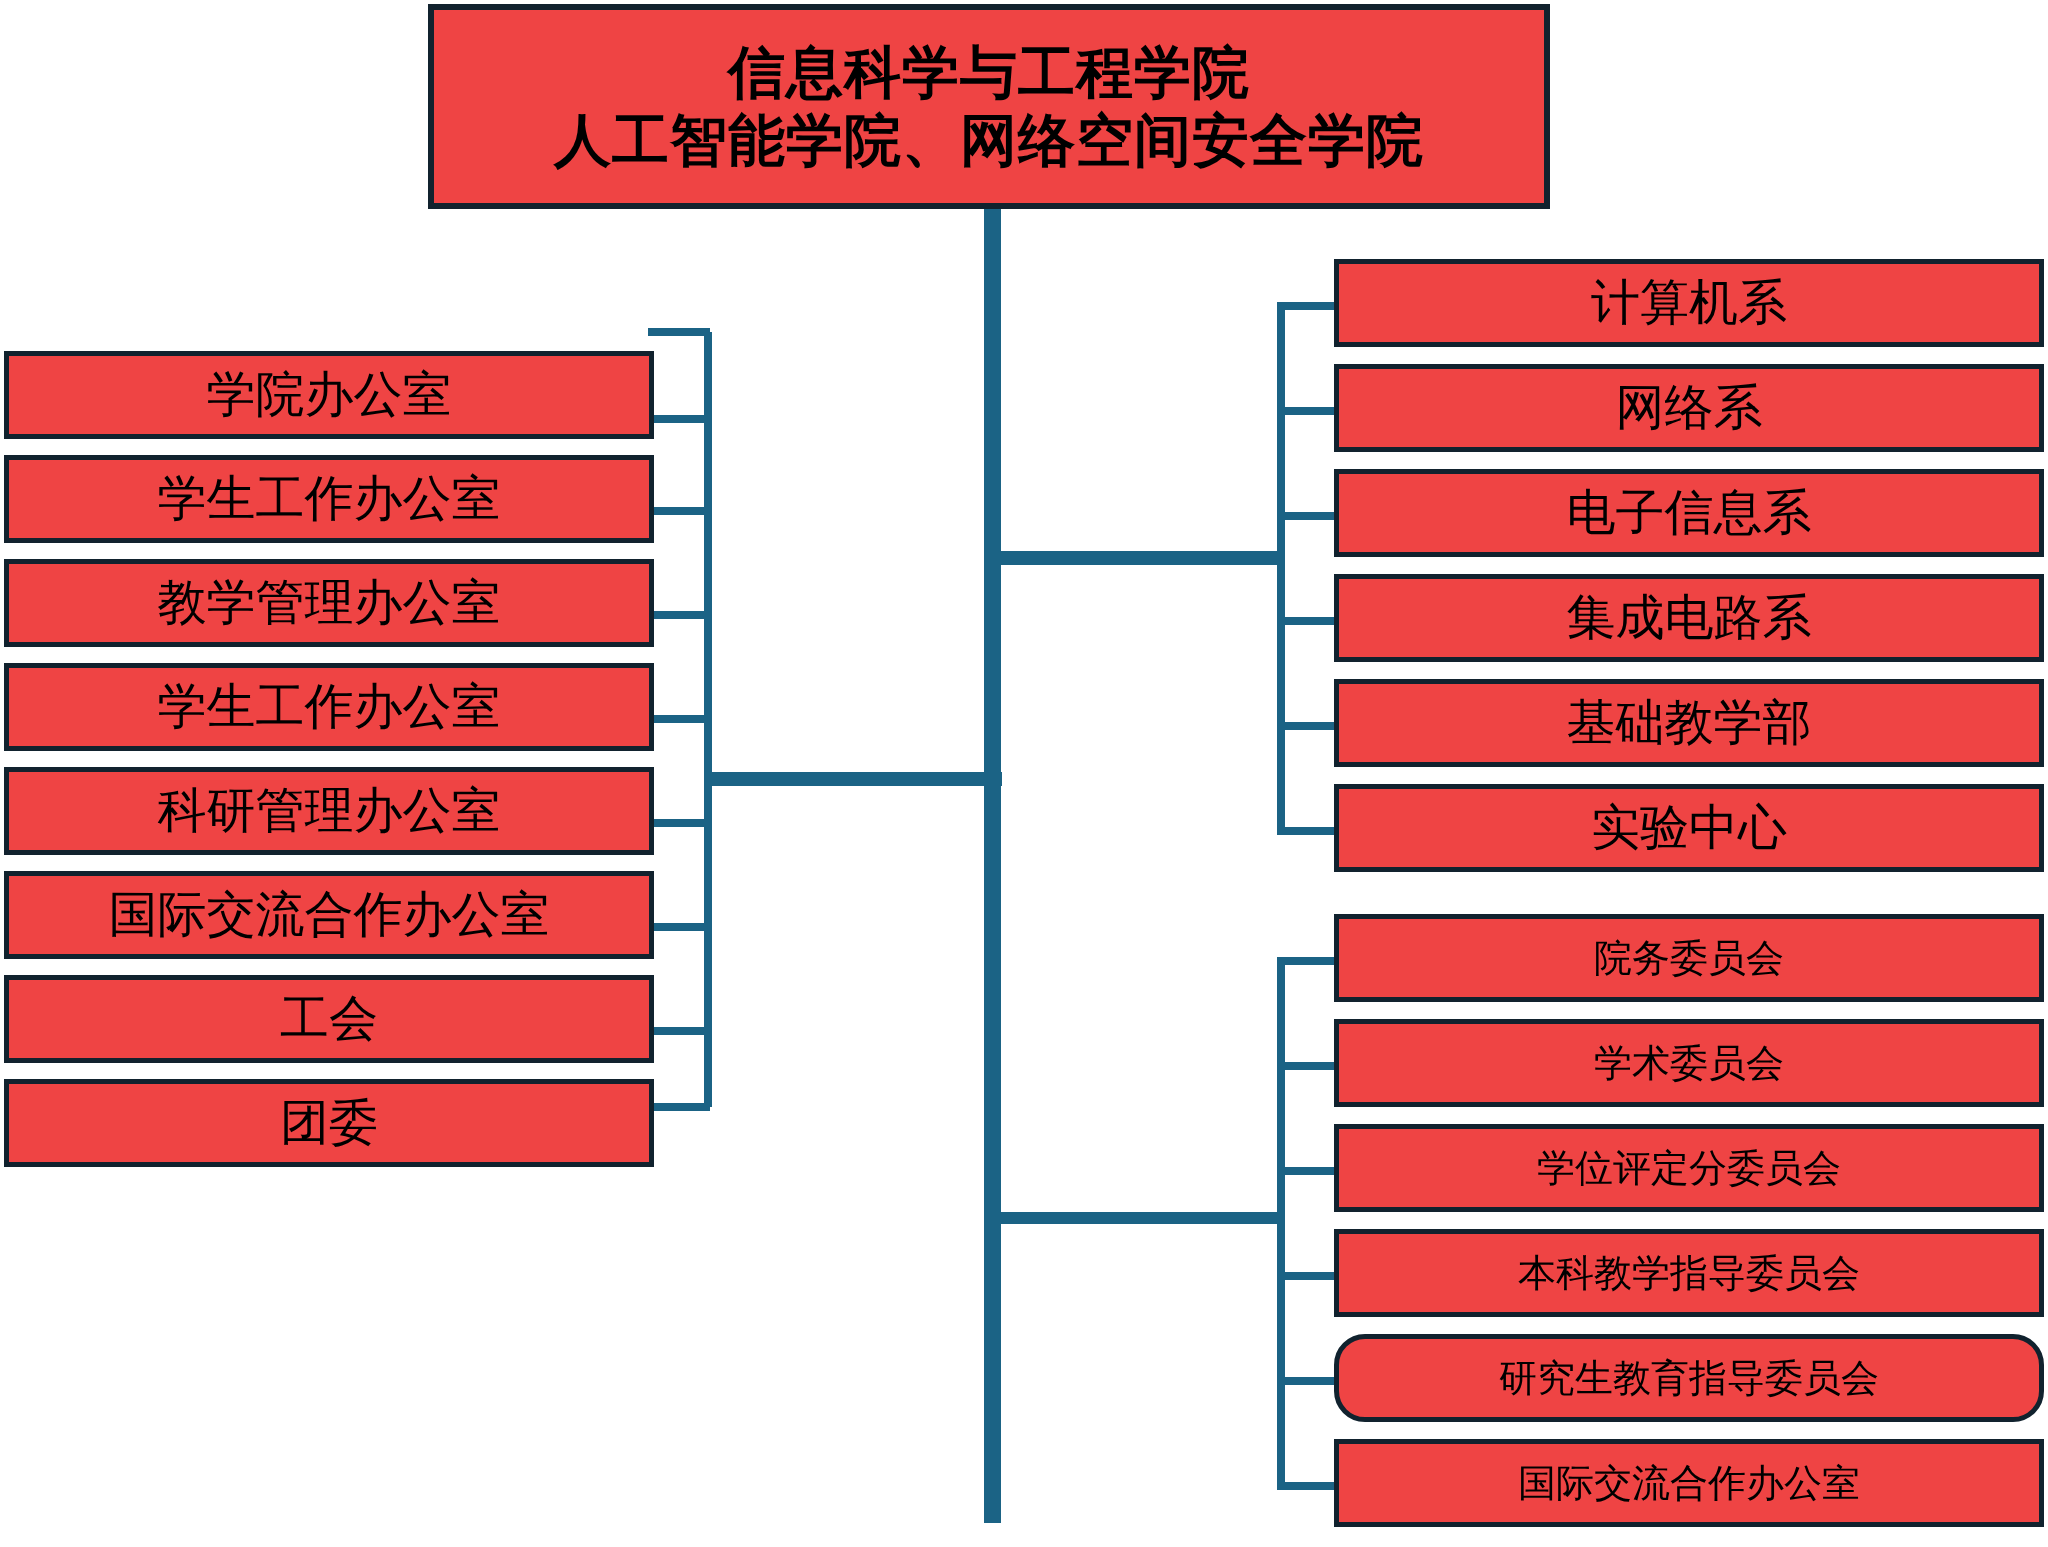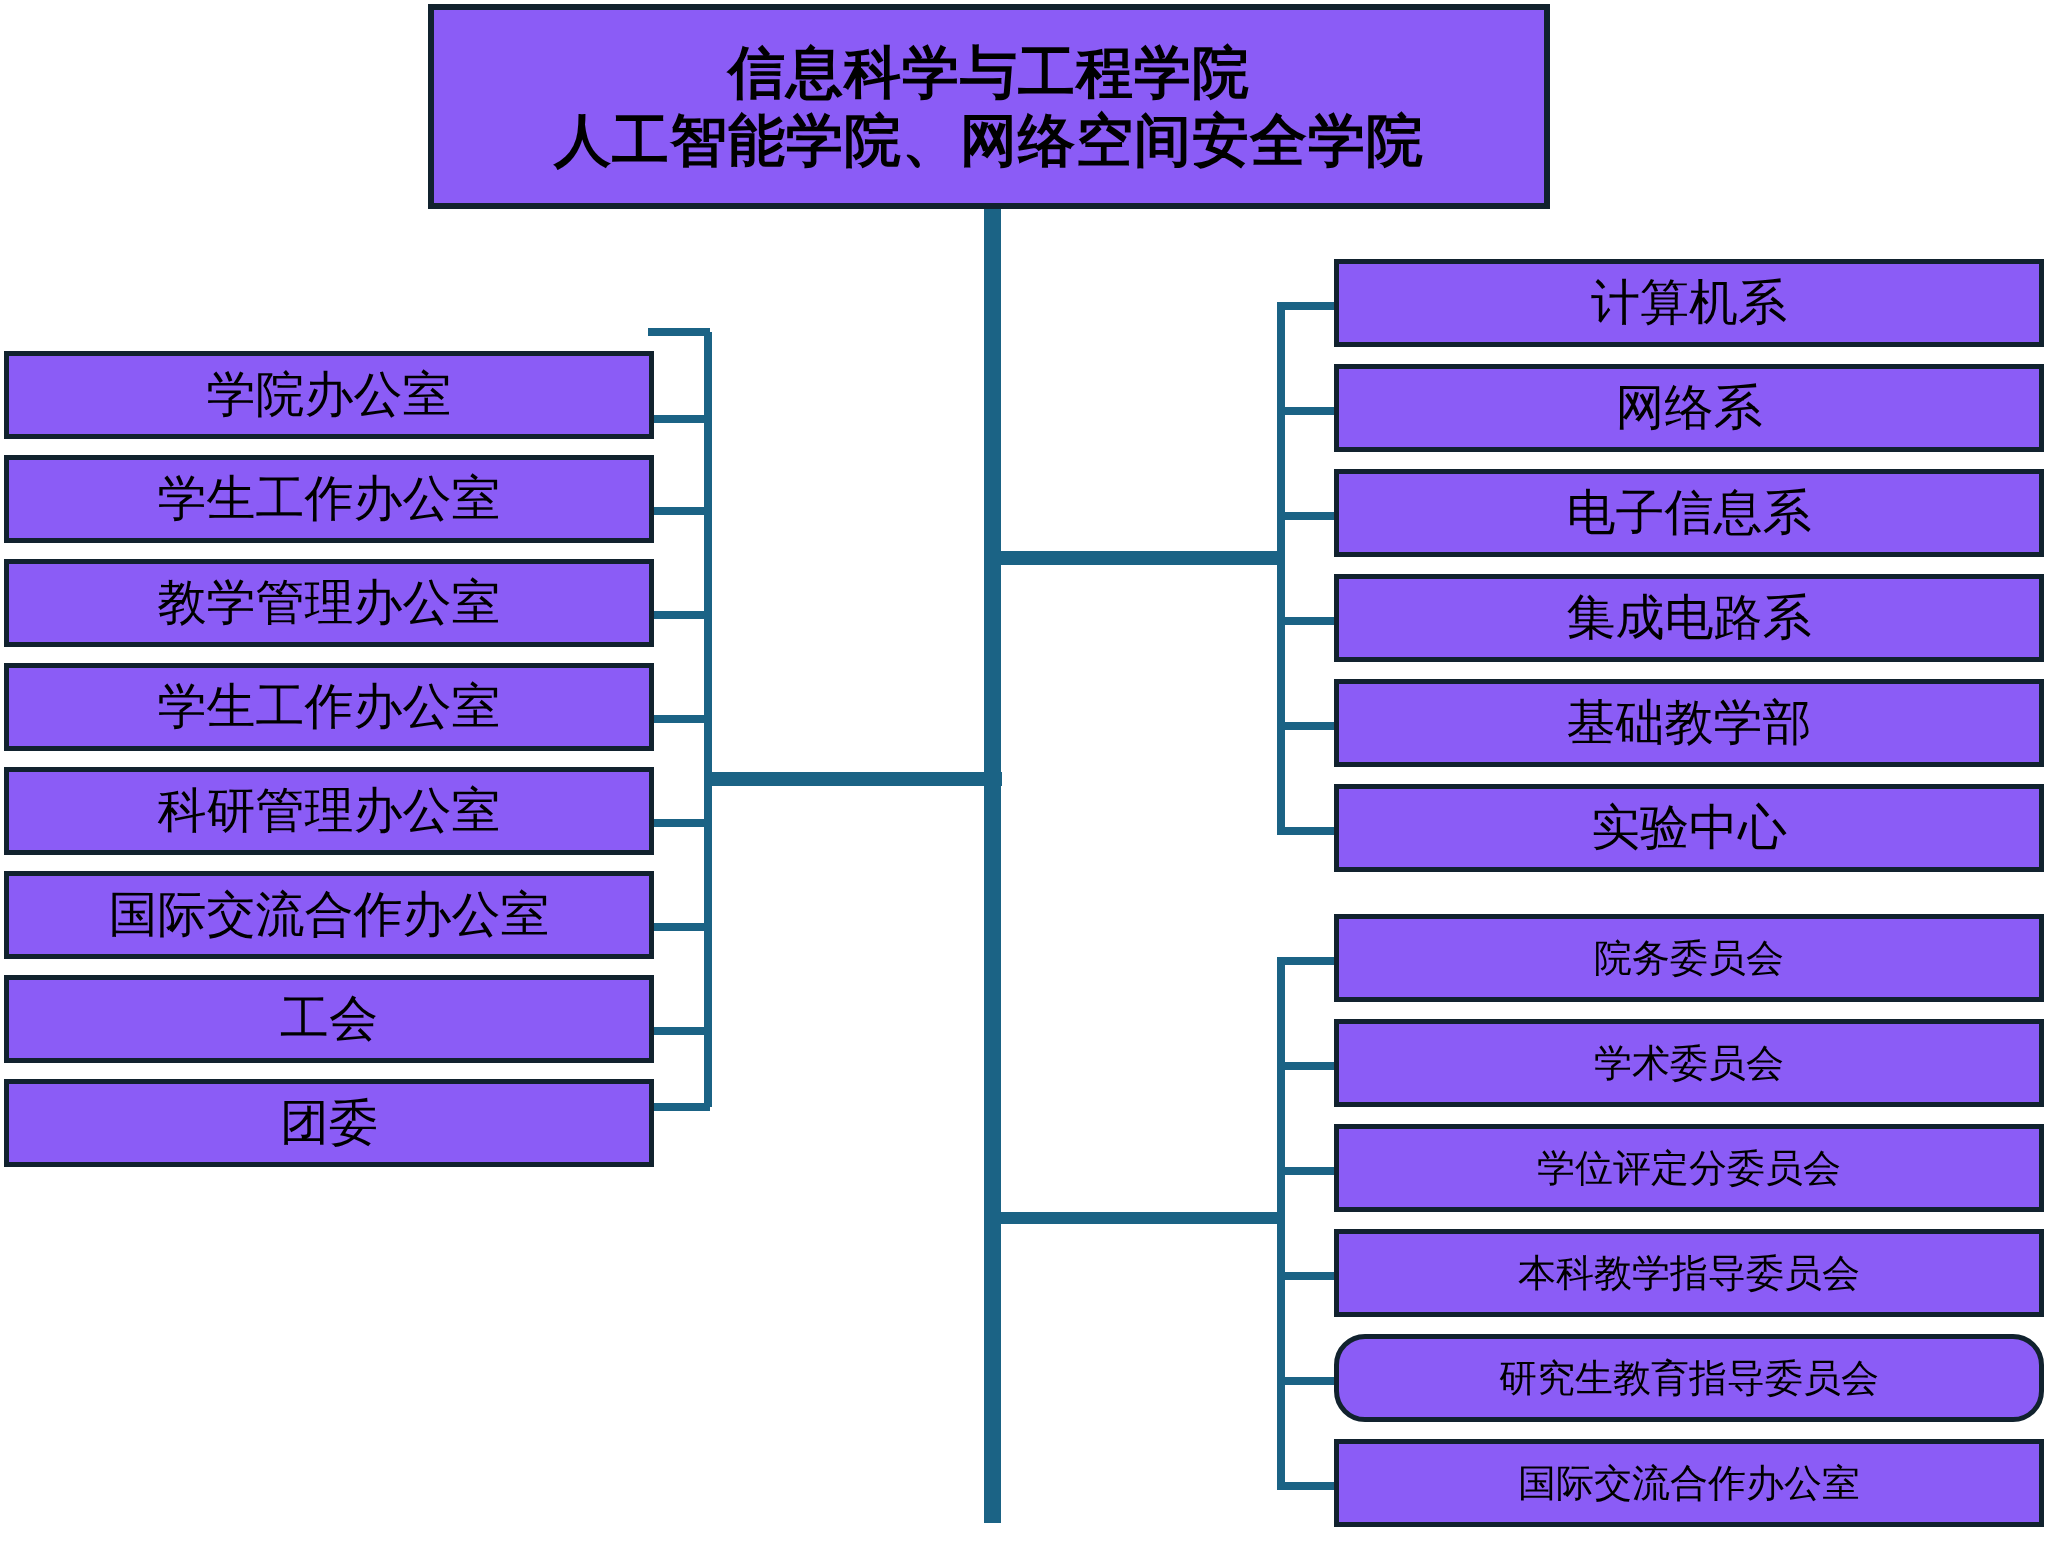--- a/index.html
+++ b/index.html
@@ -15,21 +15,21 @@
     width: 2048px;
     height: 1547px;
     background: #ffffff;
     overflow: hidden;
   }
 
   
   .node {
     position: absolute;
     box-sizing: border-box;
-    background: #8b5cf6;
+    background: #ef4444;
     border: 5px solid #11222e;
     display: flex;
     align-items: center;
     justify-content: center;
     text-align: center;
     color: #000000;
     line-height: 1.18;
     white-space: nowrap;
   }
 

